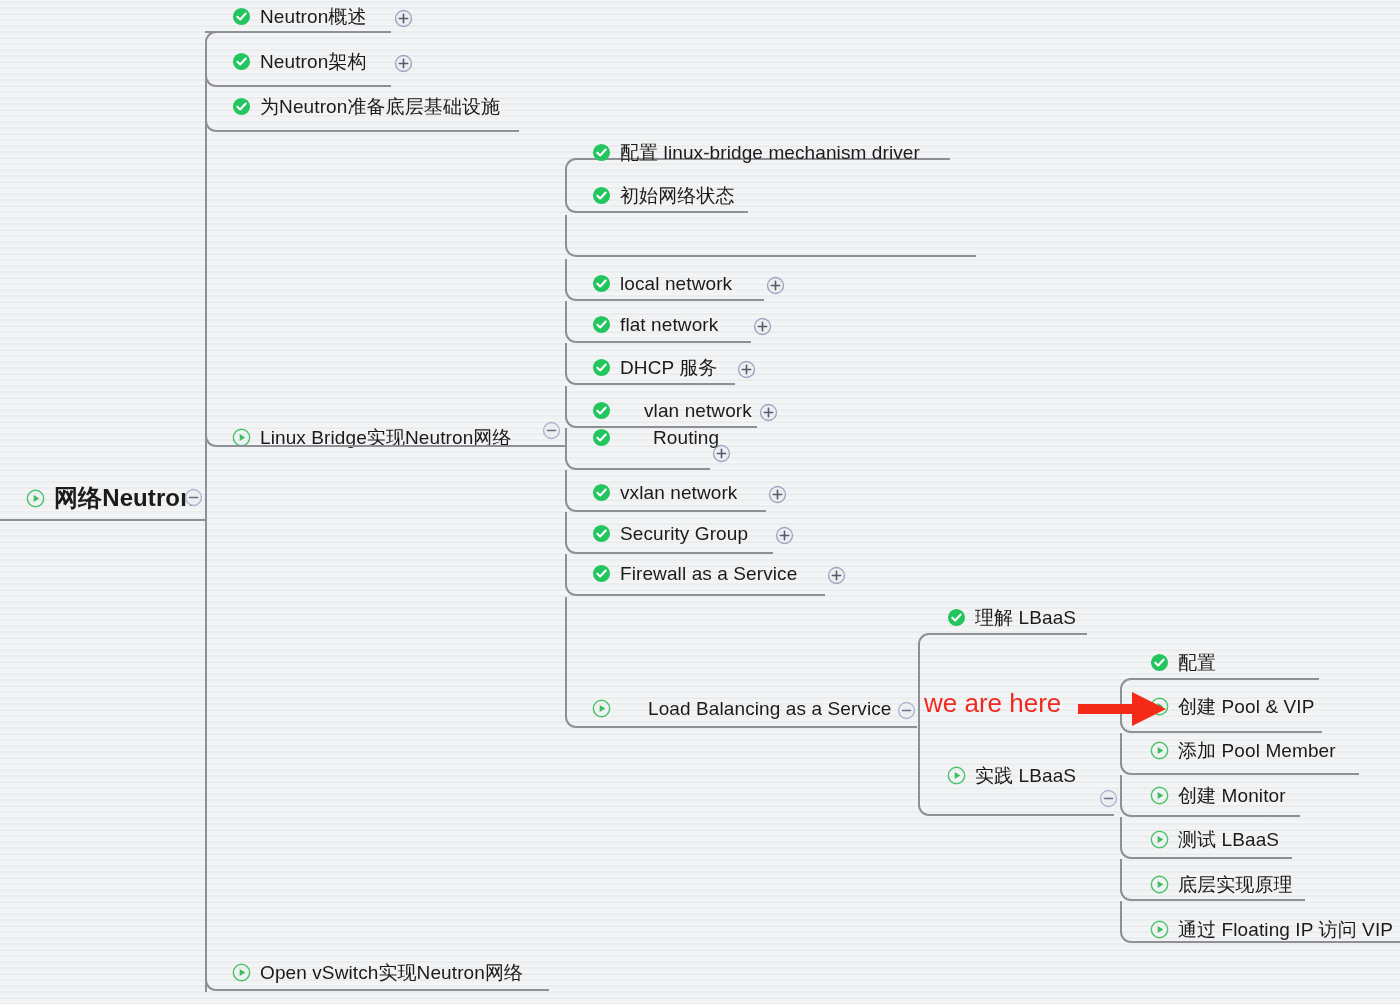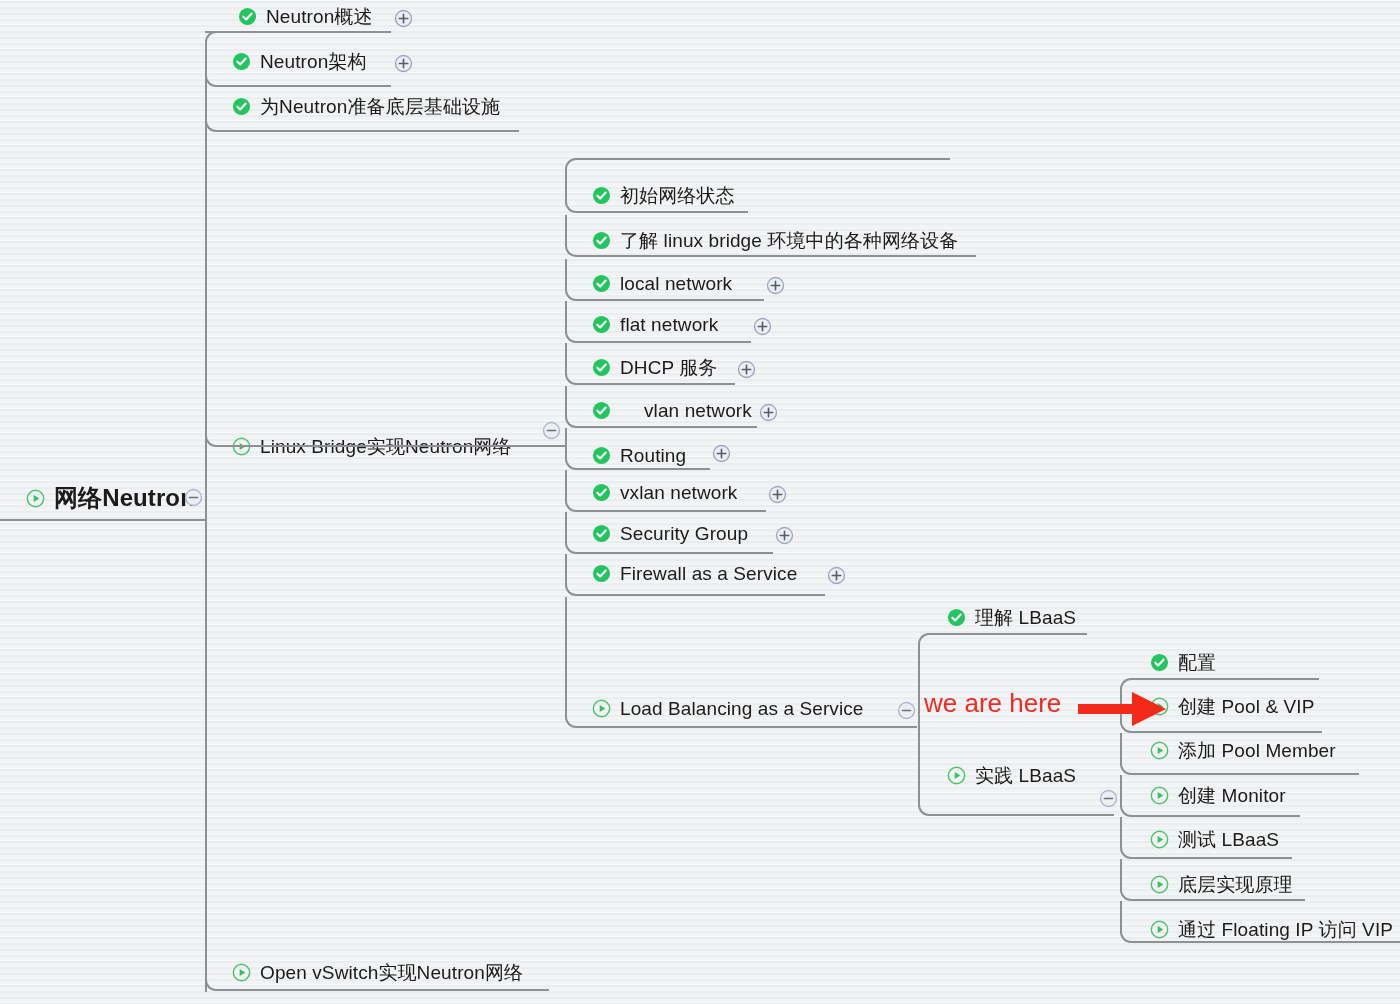--- a/index.html
+++ b/index.html
@@ -154,21 +154,21 @@
         </svg>
     </span>
     <span class="node-label">网络Neutron</span>
   </div>
   <div class="toggle" style="left:184px; top:488px;">
     <svg class="icon">
         <use href="#sym-minus-circle"></use>
       </svg>
   </div>
 
-  <div class="node" style="left:238px; top:7px;">
+  <div class="node" style="left:232px; top:7px;">
     <span class="icon">
       <svg class="icon">
           <use href="#sym-check-circle"></use>
         </svg>
     </span>
     <span class="node-label">Neutron概述</span>
   </div>
   <div class="toggle" style="left:394px; top:9px;">
     <svg class="icon">
         <use href="#sym-plus-circle"></use>
@@ -194,21 +194,21 @@
   <div class="node" style="left:232px; top:97px;">
     <span class="icon">
       <svg class="icon">
           <use href="#sym-check-circle"></use>
         </svg>
     </span>
     <span class="node-label">为Neutron准备底层基础设施</span>
   </div>
   <div class="bracket" style="left:205px; top:90px; width:314px; height:42px;"></div>
 
-  <div class="node" style="left:232px; top:437px;">
+  <div class="node" style="left:232px; top:428px;">
     <span class="icon">
       <svg class="icon">
           <use href="#sym-play-circle"></use>
         </svg>
     </span>
     <span class="node-label">Linux Bridge实现Neutron网络</span>
   </div>
   <div class="toggle" style="left:542px; top:421px;">
     <svg class="icon">
         <use href="#sym-minus-circle"></use>
@@ -221,39 +221,39 @@
       <svg class="icon">
           <use href="#sym-play-circle"></use>
         </svg>
     </span>
     <span class="node-label">Open vSwitch实现Neutron网络</span>
   </div>
   <div class="bracket" style="left:205px; top:450px; width:344px; height:541px;"></div>
 
   <div class="bracket topcorner" style="left:565px; top:158px; width:385px; height:14px;"></div>
 
+  <div class="node" style="left:592px; top:143px;">
+    <span class="icon">
+      <svg class="icon">
+          <use href="#sym-check-circle"></use>
+        </svg>
+    </span>
+    <span class="node-label">配置 linux-bridge mechanism driver</span>
+  </div>
 
   <div class="node" style="left:592px; top:186px;">
     <span class="icon">
       <svg class="icon">
           <use href="#sym-check-circle"></use>
         </svg>
     </span>
     <span class="node-label">初始网络状态</span>
   </div>
   <div class="bracket" style="left:565px; top:172px; width:183px; height:41px;"></div>
 
-  <div class="node" style="left:592px; top:231px;">
-    <span class="icon">
-      <svg class="icon">
-          <use href="#sym-check-circle"></use>
-        </svg>
-    </span>
-    <span class="node-label">了解 linux bridge 环境中的各种网络设备</span>
-  </div>
   <div class="bracket" style="left:565px; top:215px; width:411px; height:42px;"></div>
 
   <div class="node" style="left:592px; top:274px;">
     <span class="icon">
       <svg class="icon">
           <use href="#sym-check-circle"></use>
         </svg>
     </span>
     <span class="node-label">local network</span>
   </div>
@@ -302,21 +302,21 @@
     </span>
     <span class="node-label">vlan network</span>
   </div>
   <div class="toggle" style="left:759px; top:403px;">
     <svg class="icon">
         <use href="#sym-plus-circle"></use>
       </svg>
   </div>
   <div class="bracket" style="left:565px; top:386px; width:192px; height:42px;"></div>
 
-  <div class="node" style="left:592px; top:446px;">
+  <div class="node" style="left:592px; top:428px;gap:33px;">
     <span class="icon">
       <svg class="icon">
           <use href="#sym-check-circle"></use>
         </svg>
     </span>
     <span class="node-label">Routing</span>
   </div>
   <div class="toggle" style="left:712px; top:444px;">
     <svg class="icon">
         <use href="#sym-plus-circle"></use>
@@ -362,21 +362,21 @@
     </span>
     <span class="node-label">Firewall as a Service</span>
   </div>
   <div class="toggle" style="left:827px; top:566px;">
     <svg class="icon">
         <use href="#sym-plus-circle"></use>
       </svg>
   </div>
   <div class="bracket" style="left:565px; top:554px; width:260px; height:42px;"></div>
 
-  <div class="node" style="left:592px; top:699px;">
+  <div class="node" style="left:592px; top:699px;gap:28px;">
     <span class="icon">
       <svg class="icon">
           <use href="#sym-play-circle"></use>
         </svg>
     </span>
     <span class="node-label">Load Balancing as a Service</span>
   </div>
   <div class="toggle" style="left:897px; top:701px;">
     <svg class="icon">
         <use href="#sym-minus-circle"></use>

